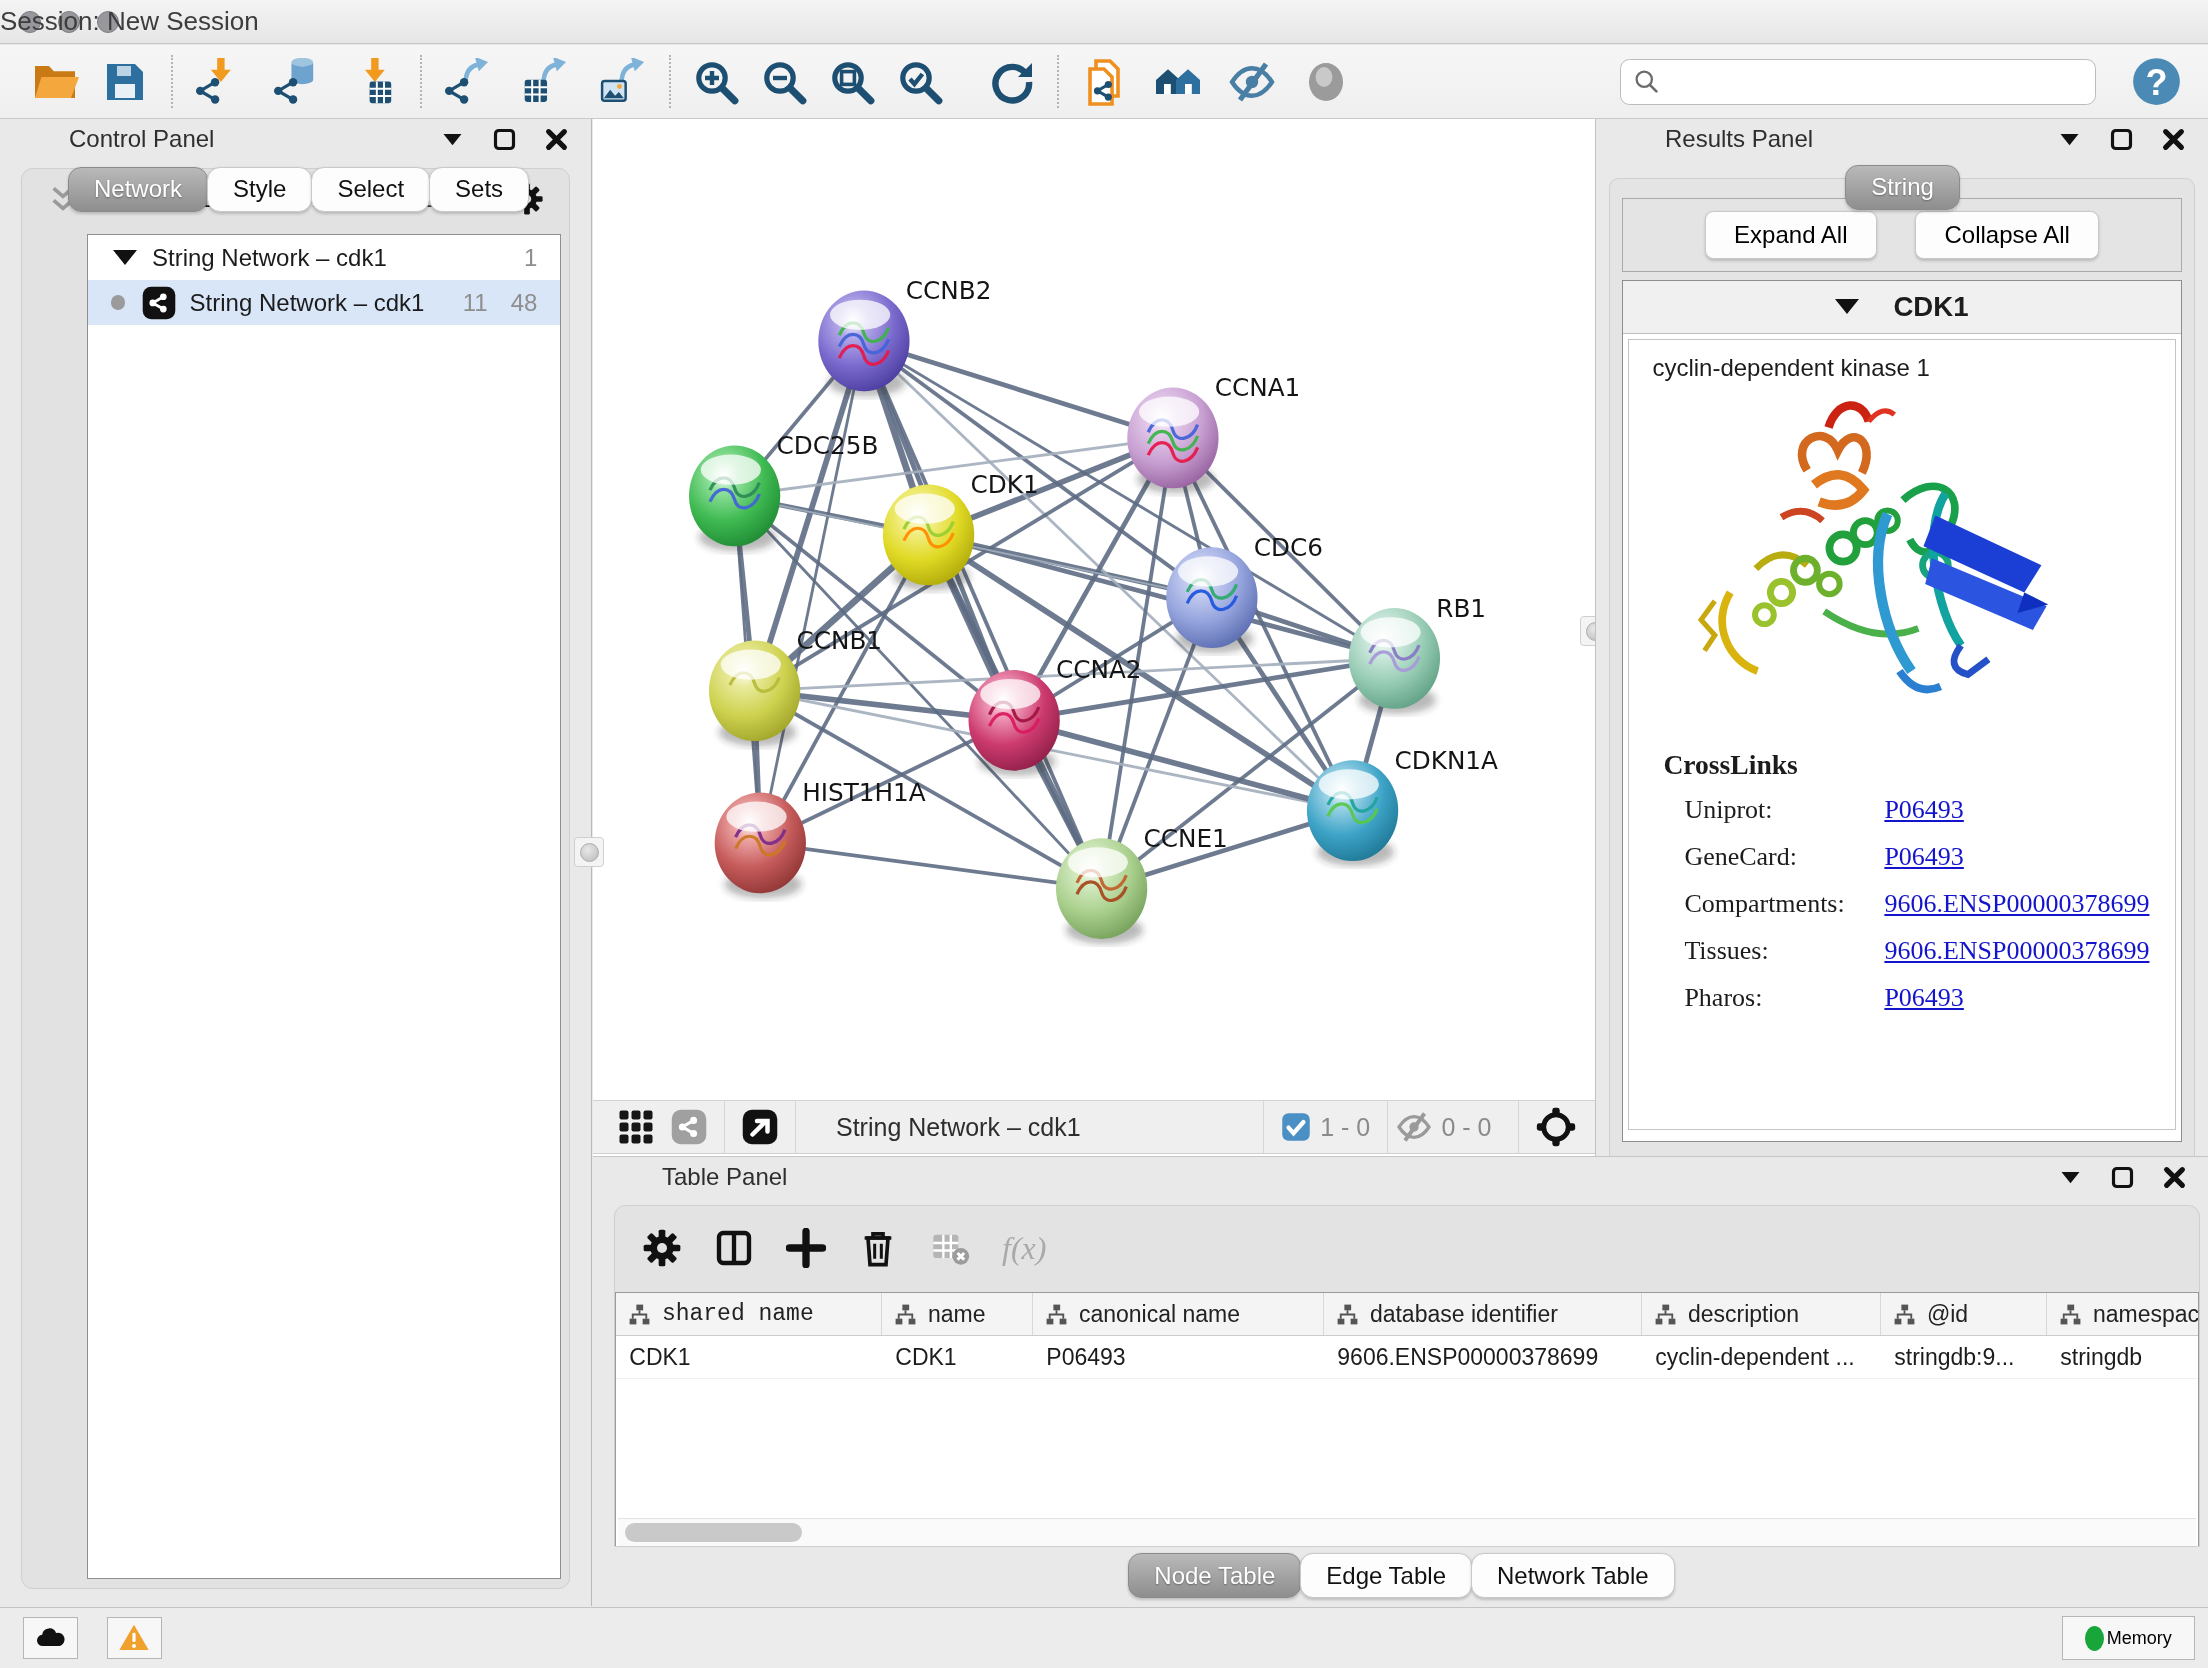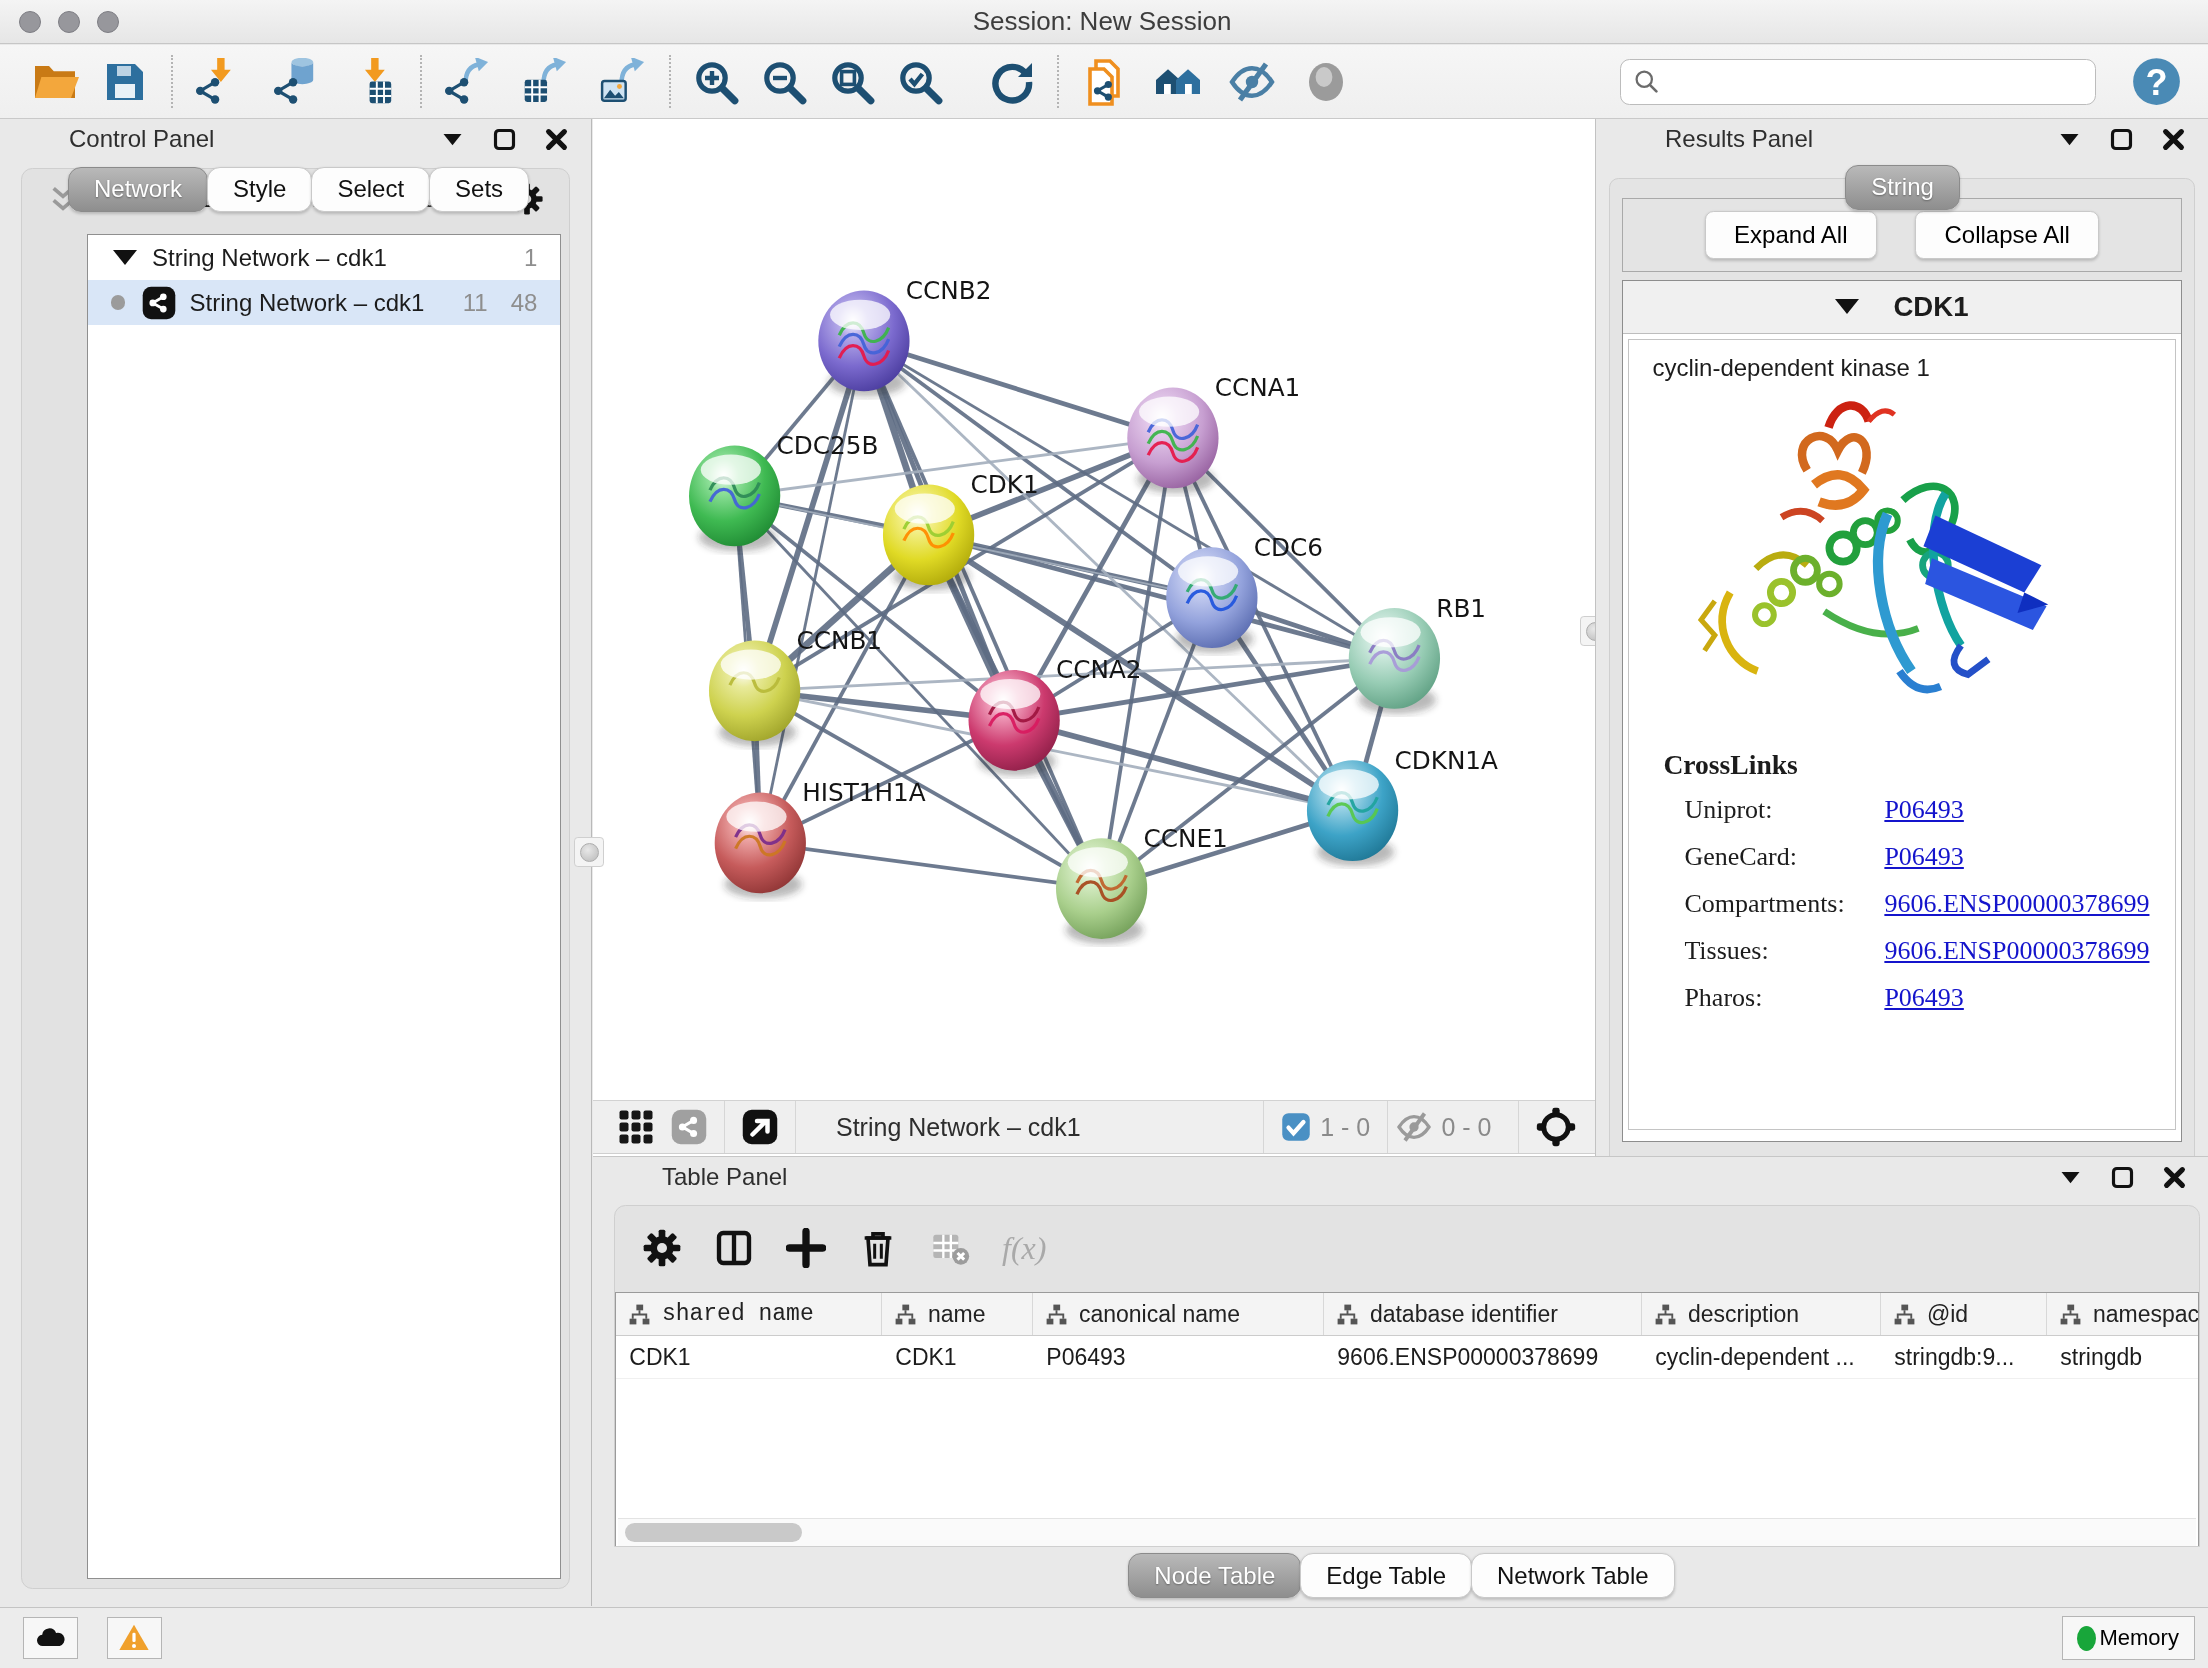--- a/index.html
+++ b/index.html
@@ -14,21 +14,21 @@
   
   .titlebar {
     position:absolute; left:0; top:0; width:2208px; height:44px;
     background:linear-gradient(#f4f4f4,#e6e6e6);
     border-bottom:1px solid #c6c6c6;
     display:flex; align-items:center;
   }
   .traffic { display:flex; gap:17px; margin-left:19px; }
   .traffic .dot { width:22px; height:22px; border-radius:50%;
     background:#97979c; border:1px solid #7e7e84; }
-  .win-title { position:absolute; left:0; right:4px; text-align:center;
+  .win-title { position:absolute; left:0; right:4px; text-align:left;
     font-size:26px; color:#3d3d3d; }
 
   
   .toolbar {
     position:absolute; left:0; top:45px; width:2208px; height:74px;
     background:linear-gradient(#f6f6f6,#efefef);
     border-bottom:1px solid #c9c9c9;
     display:flex; align-items:center;
   }
   .tbtn { width:53px; height:53px; display:flex; align-items:center; justify-content:center;
@@ -172,21 +172,21 @@
   .statusbar {
     position:absolute; left:0; top:1607px; width:2208px; height:61px;
     background:#ececec; border-top:1px solid #c4c4c4;
     display:flex; align-items:center;
   }
   .sq-btn { width:55px; height:42px; background:#f7f7f7; border:1.9px solid #b5b5b5;
     display:flex; align-items:center; justify-content:center; margin-left:23px; }
   .sq-btn svg { width:32px; height:32px; }
   .memory-btn { margin-left:auto; margin-right:13.3px; width:133px; height:44px;
     background:#f7f7f7; border:1.9px solid #b5b5b5; display:flex; align-items:center;
-    justify-content:center; gap:3px; font-size:22px; }
+    justify-content:center; gap:3px; font-size:18px; }
   .memory-dot { width:19px; height:25px; border-radius:50%; background:#18a63a; }
 </style>
 </head>
 <body>
 
 <svg width="0" height="0" style="position:absolute">
   <defs>
     <symbol id="sym-share" viewBox="0 0 24 24">
       <path d="M17 5L5 12l12 7" stroke="currentColor" stroke-width="2.6" fill="none"></path>
       <circle cx="17" cy="5" r="3.4" fill="currentColor"></circle>

